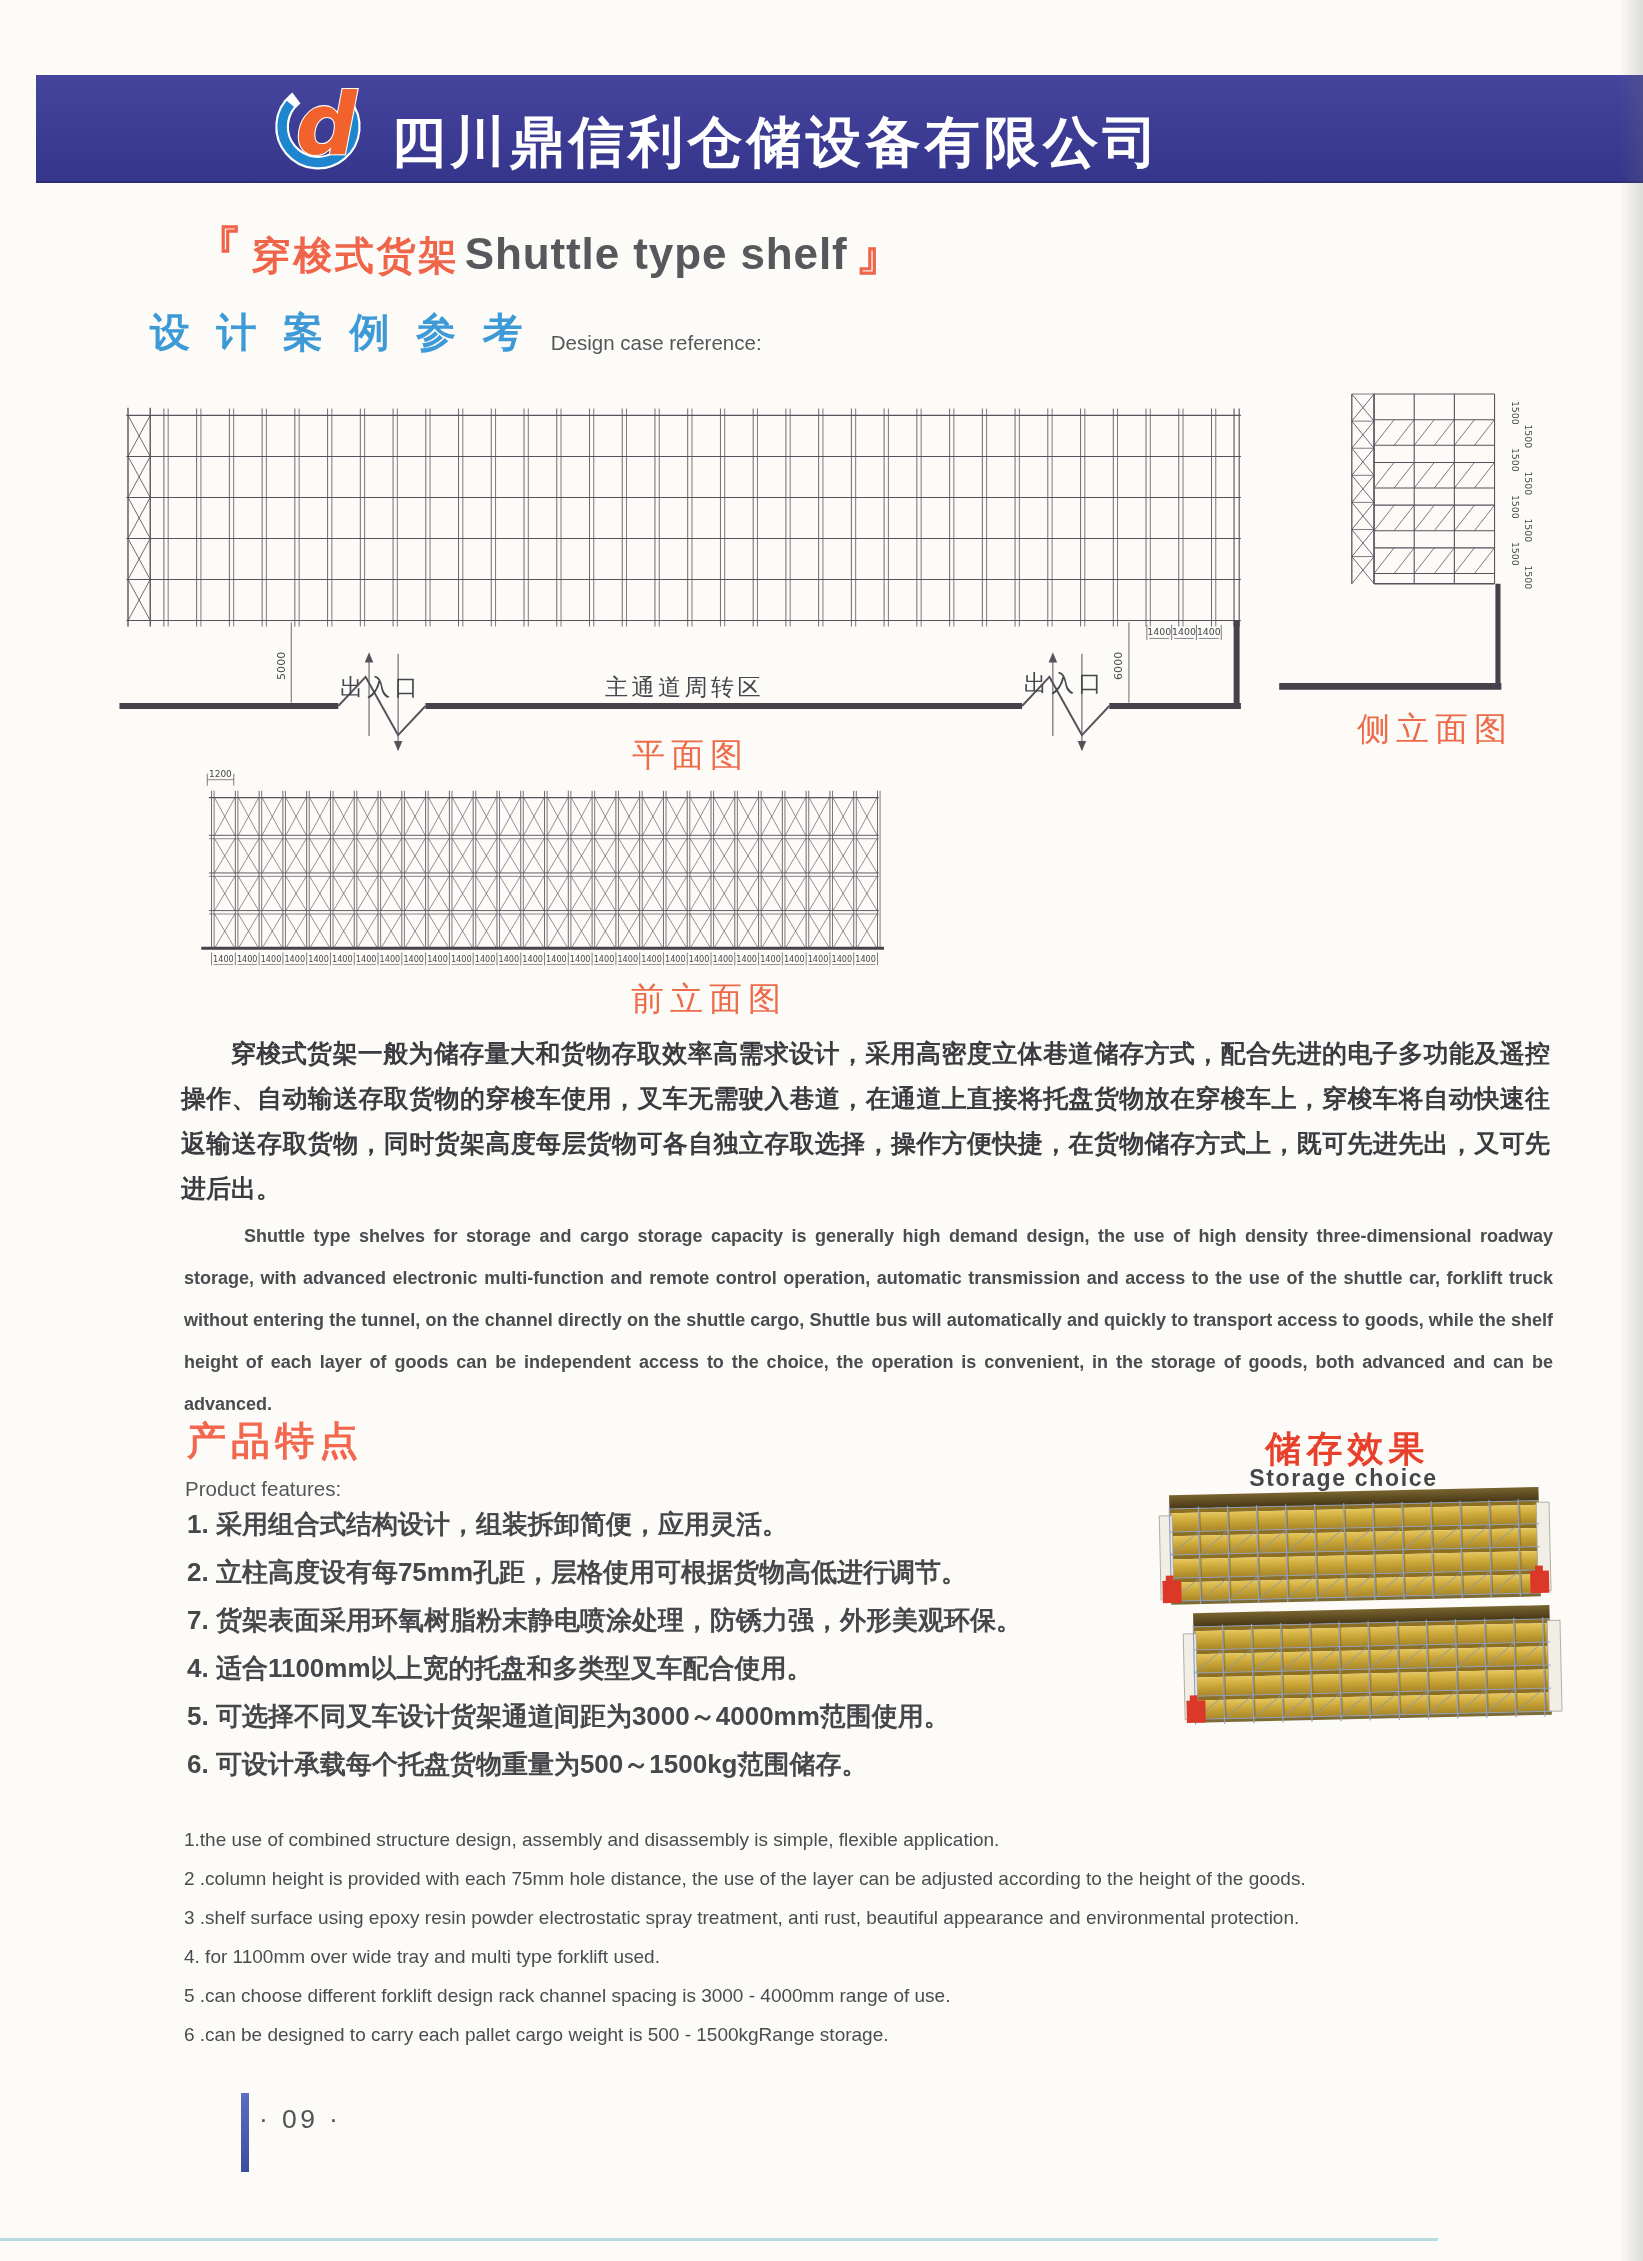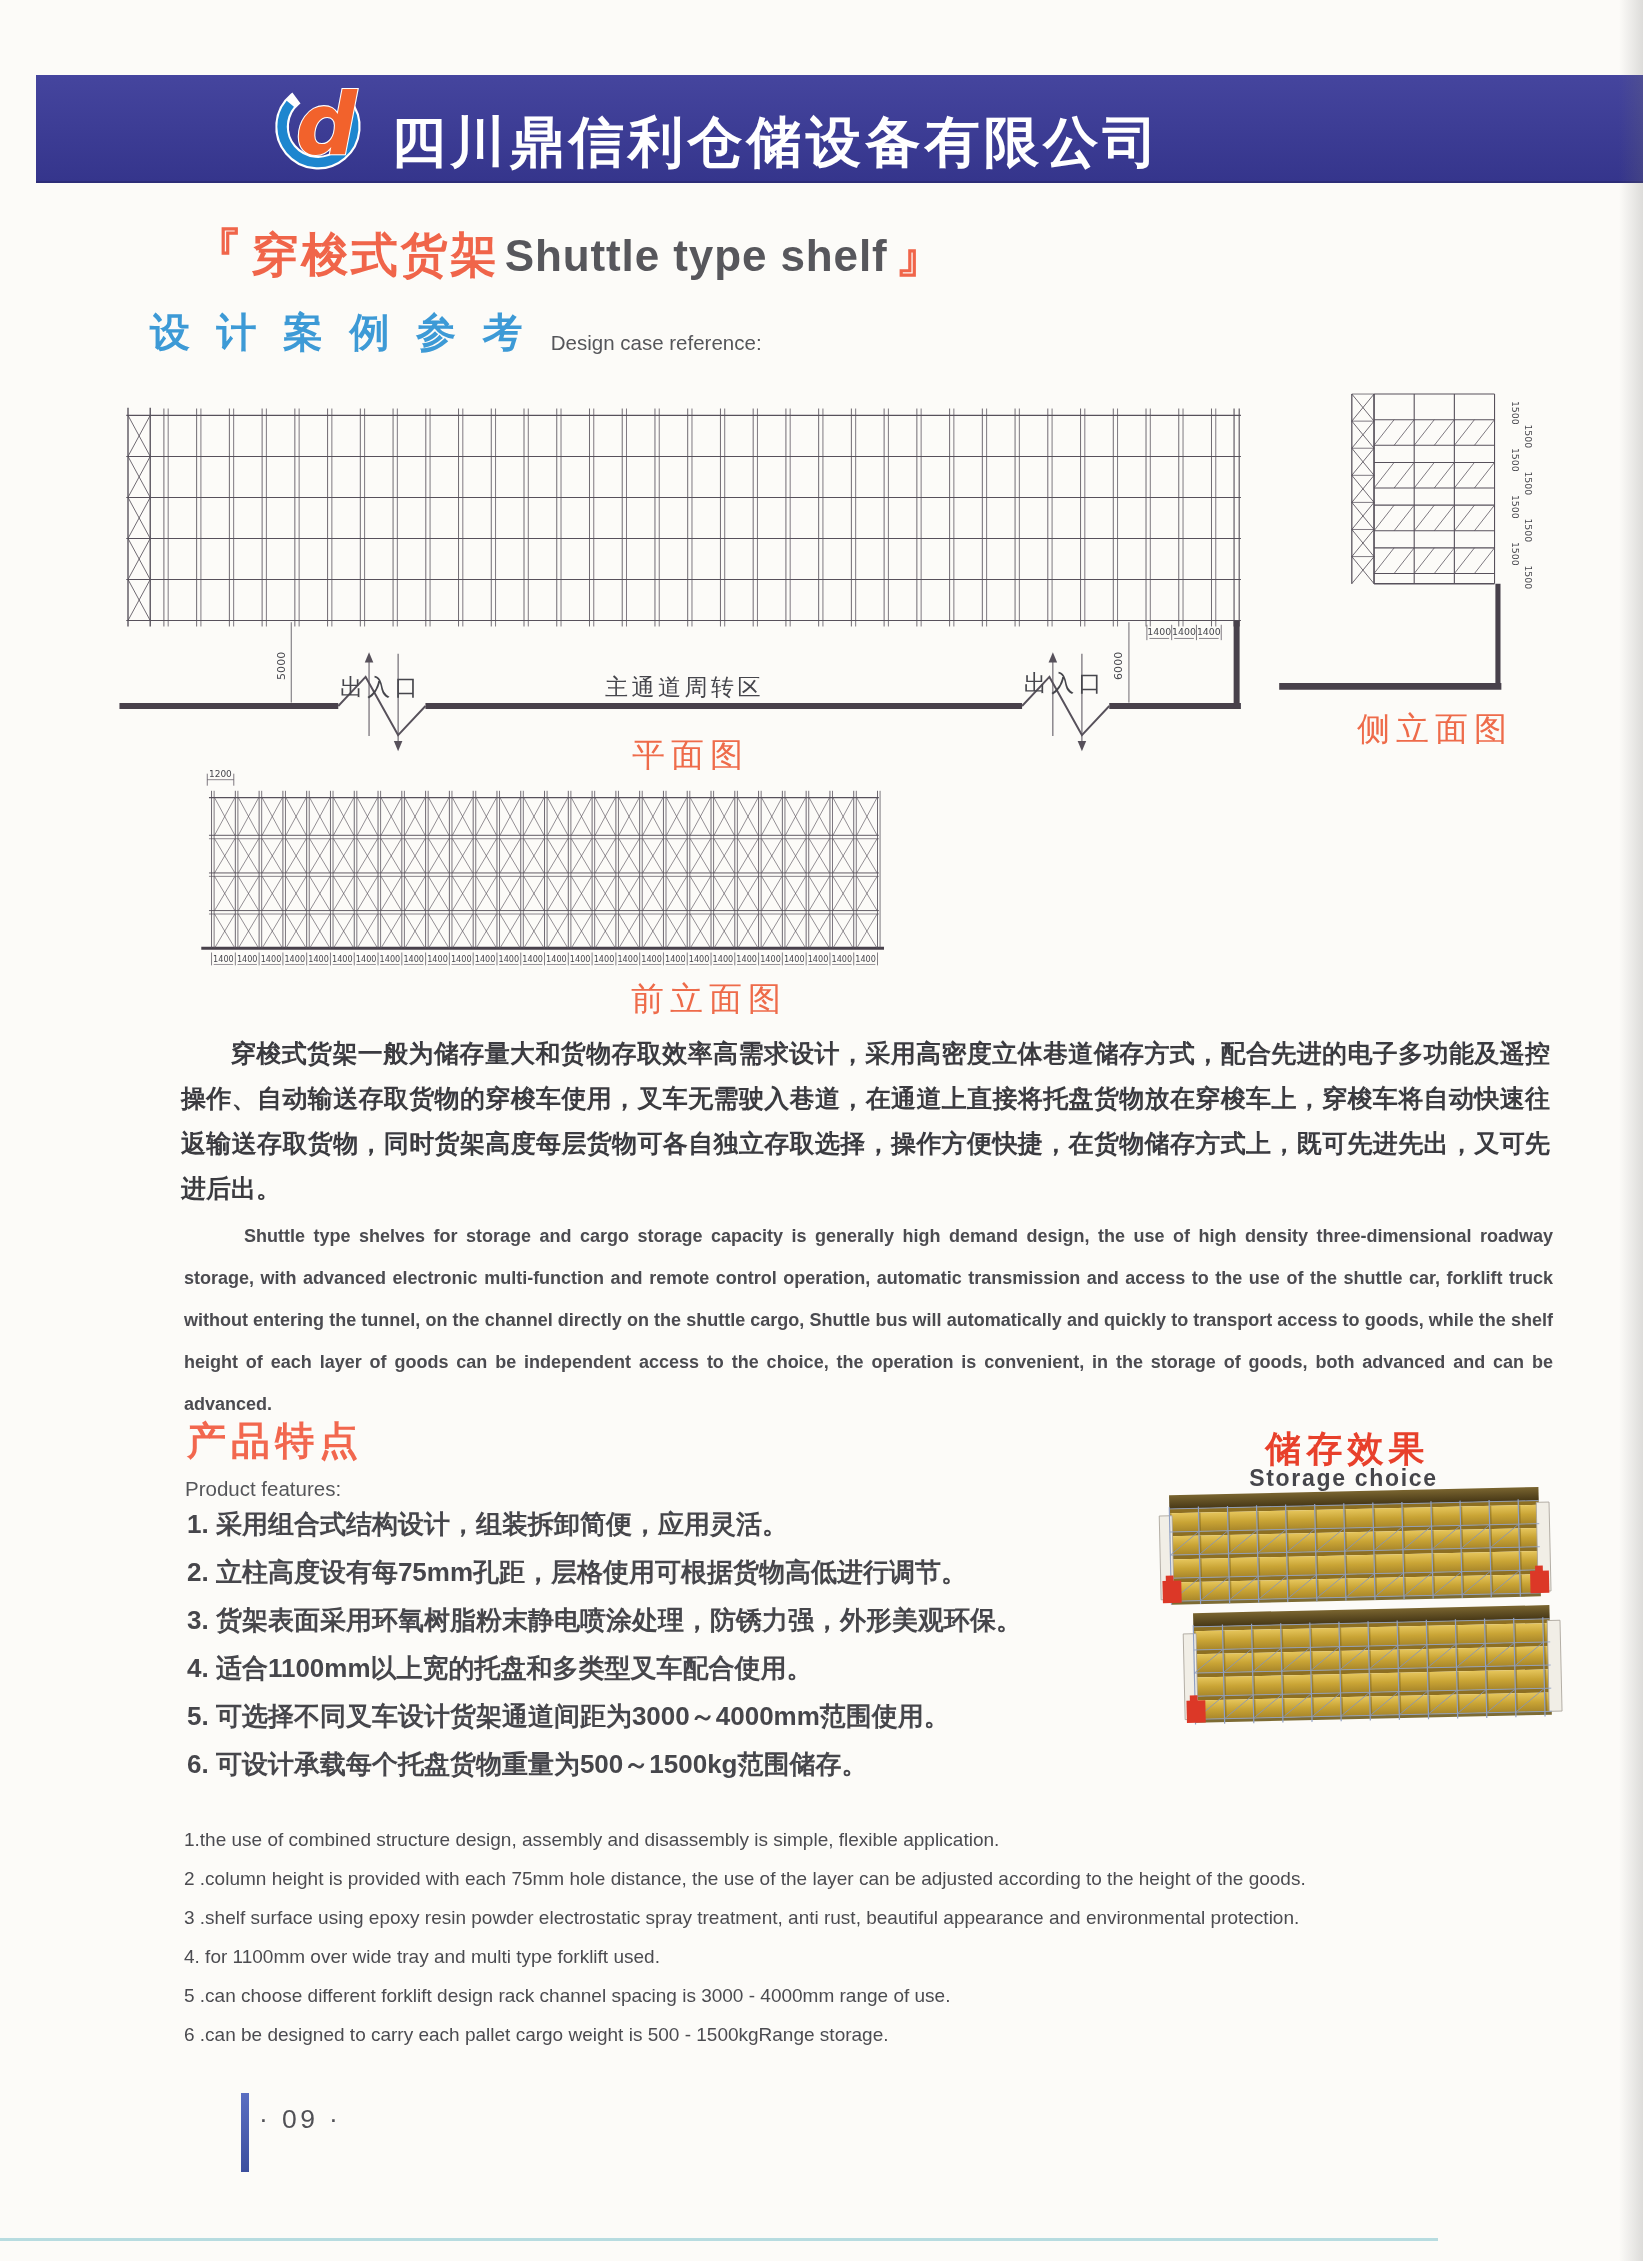--- a/index.html
+++ b/index.html
@@ -8,21 +8,21 @@
   .abs{position:absolute;}
   
   .banner{position:absolute;left:36px;top:75px;right:0;height:106px;
           background:linear-gradient(#45459e,#35358c);border-bottom:2.6px solid #2d2d78;}
   .logo{position:absolute;left:229px;top:-10.3px;width:111px;height:120px;}
   .company{position:absolute;left:355px;top:31px;margin:0;font-size:55px;font-weight:bold;
            color:#ffffff;letter-spacing:4.3px;white-space:nowrap;text-align:right;}
   
   .title-row{position:absolute;left:190px;top:224px;display:flex;align-items:baseline;white-space:nowrap;}
   .title-row .br{font-size:53px;color:#f0654a;font-weight:bold;line-height:1;}
-  .title-row .cn{font-size:47px;color:#f0654a;font-weight:bold;letter-spacing:2.6px;margin:0 5.1px 0 8.6px;}
+  .title-row .cn{font-size:39px;color:#f0654a;font-weight:bold;letter-spacing:2.6px;margin:0 5.1px 0 8.6px;}
   .title-row .en{font-size:44px;color:#57575c;font-weight:bold;letter-spacing:0.9px;margin-right:6.8px;}
   .subtitle-row{position:absolute;left:150px;top:305px;display:flex;align-items:flex-end;white-space:nowrap;}
   .subtitle-row .cn{font-size:40px;color:#3d9ad6;font-weight:bold;letter-spacing:7.7px;}
   .subtitle-row .en{font-size:20.5px;color:#55565a;margin-left:20.5px;margin-bottom:5.1px;}
   
   .draw-label{position:absolute;font-size:33px;color:#ee6b4a;letter-spacing:6px;white-space:nowrap;}
   
   .cn-para{position:absolute;left:181px;top:1031px;width:1369px;margin:0;font-size:25px;line-height:45px;
            text-align:justify;text-indent:2em;color:#3b3b40;font-weight:600;}
   .en-para{position:absolute;left:184px;top:1215px;width:1369px;margin:0;font-size:18px;line-height:42px;
@@ -656,21 +656,21 @@
 
   <p class="cn-para">穿梭式货架一般为储存量大和货物存取效率高需求设计，采用高密度立体巷道储存方式，配合先进的电子多功能及遥控操作、自动输送存取货物的穿梭车使用，叉车无需驶入巷道，在通道上直接将托盘货物放在穿梭车上，穿梭车将自动快速往返输送存取货物，同时货架高度每层货物可各自独立存取选择，操作方便快捷，在货物储存方式上，既可先进先出，又可先进后出。</p>
   <p class="en-para">Shuttle type shelves for storage and cargo storage capacity is generally high demand design, the use of high density three-dimensional roadway storage, with advanced electronic multi-function and remote control operation, automatic transmission and access to the use of the shuttle car, forklift truck without entering the tunnel, on the channel directly on the shuttle cargo, Shuttle bus will automatically and quickly to transport access to goods, while the shelf height of each layer of goods can be independent access to the choice, the operation is convenient, in the storage of goods, both advanced and can be advanced.</p>
 
   <h2 class="feat-head">产品特点</h2>
   <div class="feat-sub">Product features:</div>
 
   <div class="cn-items">
     <p>1. 采用组合式结构设计，组装拆卸简便，应用灵活。</p>
     <p>2. 立柱高度设有每75mm孔距，层格使用可根据货物高低进行调节。</p>
-    <p>3. 货架表面采用环氧树脂粉末静电喷涂处理，防锈力强，外形美观环保。</p>
+    <p>7. 货架表面采用环氧树脂粉末静电喷涂处理，防锈力强，外形美观环保。</p>
     <p>4. 适合1100mm以上宽的托盘和多类型叉车配合使用。</p>
     <p>5. 可选择不同叉车设计货架通道间距为3000～4000mm范围使用。</p>
     <p>6. 可设计承载每个托盘货物重量为500～1500kg范围储存。</p>
   </div>
 
   <h2 class="store-head">储存效果</h2>
   <div class="store-sub">Storage choice</div>
   <svg id="photo1" class="abs" style="left:1160px;top:1491px;width:390px;height:113px;overflow:visible" viewBox="0 0 456 132">
       <defs>
         <linearGradient id="photo1gold" x1="0" y1="0" x2="0" y2="1">

